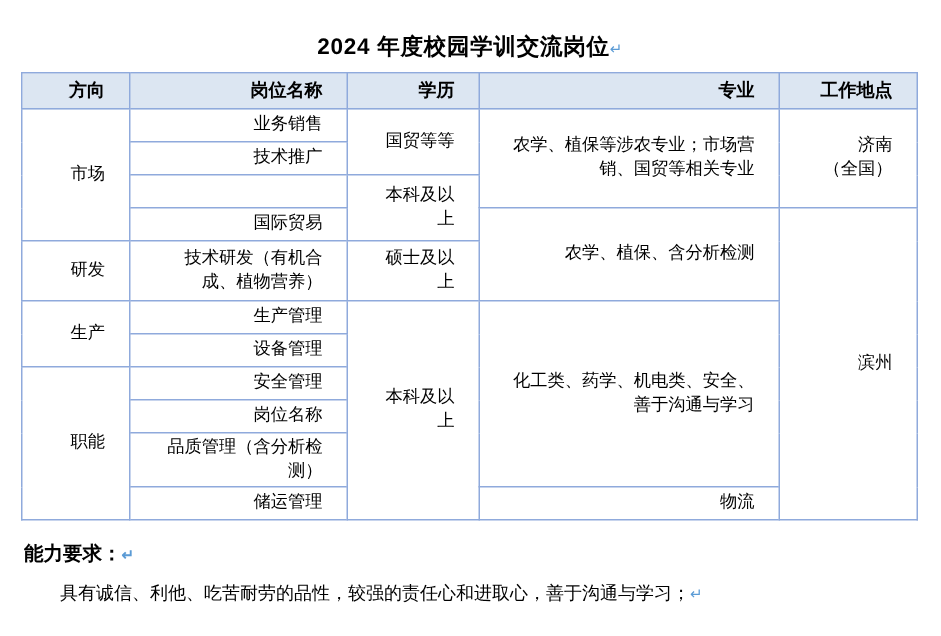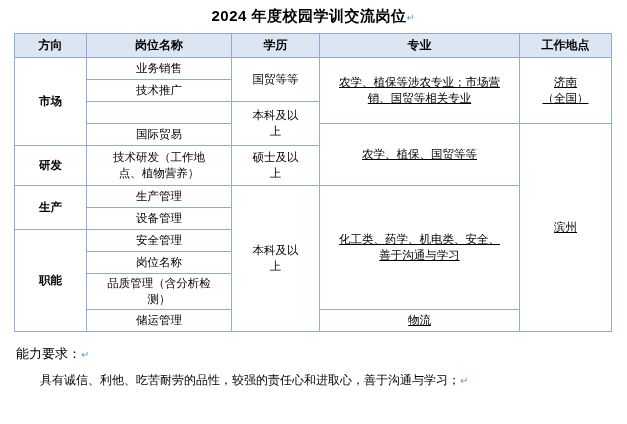--- a/index.html
+++ b/index.html
@@ -19,56 +19,55 @@
     width: 627px;
     height: 424px;
     position: relative;
     padding: 6px 14px 0 14px;
   }
   .doc-title {
     text-align: center;
     font-size: 15px;
     font-weight: bold;
     letter-spacing: 0.5px;
-    margin: 1px 0 7px 0;
+    margin: 16px 0 7px 0;
     color: #000;
   }
   table.jobs {
     border-collapse: collapse;
     width: 597px;
     table-layout: fixed;
     font-size: 11.5px;
   }
   table.jobs th, table.jobs td {
     border: 1px solid #8faadc;
-    text-align: center;
+    text-align: right;
     vertical-align: middle;
     padding: 2px 16px;
     line-height: 1.35;
   }
   table.jobs thead th {
     background: #dce6f2;
     font-weight: bold;
     height: 24px;
     font-size: 12px;
   }
   table.jobs td {
     height: 22px;
   }
   td.dir {
-    font-weight: bold;
+    font-weight: normal;
   }
   td.major, td.place {
     padding: 2px 6px;
-    text-decoration: underline;
   }
   .req-title {
     margin: 13px 0 0 2px;
     font-size: 13px;
-    font-weight: normal;
+    font-weight: bold;
   }
   .req-list {
     margin: 10px 0 14px 0;
     padding: 0;
     list-style: none;
   }
   .req-list li {
     font-size: 12px;
     margin: 0 0 11px 26px;
     line-height: 1.2;
@@ -124,27 +123,27 @@
         <td>技术推广</td>
       </tr>
 
       <tr>
         <td></td>
         <td rowspan="2">本科及以上</td>
       </tr>
 
       <tr>
         <td>国际贸易</td>
-        <td class="major" rowspan="2">农学、植保、国贸等等</td>
+        <td class="major" rowspan="2">农学、植保、含分析检测</td>
         <td class="place" rowspan="8">滨州</td>
       </tr>
 
       <tr>
         <td class="dir">研发</td>
-        <td style="height:40px">技术研发（工作地点、植物营养）</td>
+        <td style="height:40px">技术研发（有机合成、植物营养）</td>
         <td>硕士及以上</td>
       </tr>
 
       <tr>
         <td class="dir" rowspan="2">生产</td>
         <td>生产管理</td>
         <td rowspan="6">本科及以上</td>
         <td class="major" rowspan="5">化工类、药学、机电类、安全、善于沟通与学习</td>
       </tr>
 

